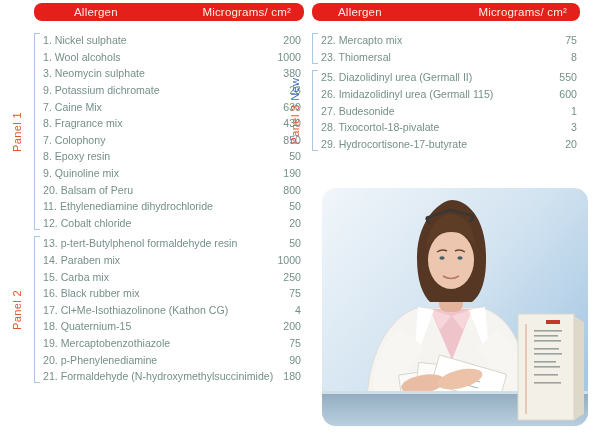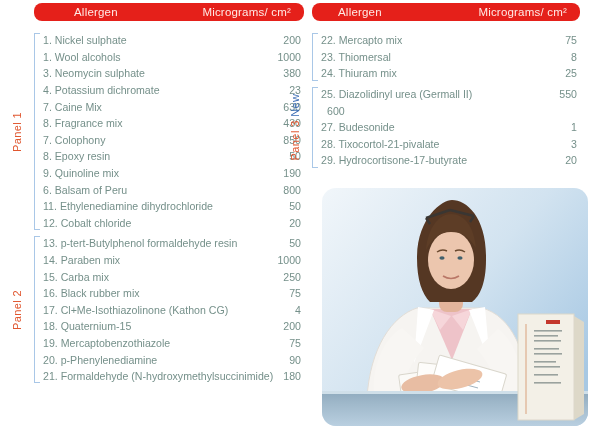--- a/index.html
+++ b/index.html
@@ -65,21 +65,21 @@
           </div>
           <div class="row">
             <span class="lbl">1. Wool alcohols</span>
             <span class="val">1000</span>
           </div>
           <div class="row">
             <span class="lbl">3. Neomycin sulphate</span>
             <span class="val">380</span>
           </div>
           <div class="row">
-            <span class="lbl">4. Potassium dichromate</span>
+            <span class="lbl">9. Potassium dichromate</span>
             <span class="val">23</span>
           </div>
           <div class="row">
             <span class="lbl">7. Caine Mix</span>
             <span class="val">630</span>
           </div>
           <div class="row">
             <span class="lbl">8. Fragrance mix</span>
             <span class="val">430</span>
           </div>
@@ -89,21 +89,21 @@
           </div>
           <div class="row">
             <span class="lbl">8. Epoxy resin</span>
             <span class="val">50</span>
           </div>
           <div class="row">
             <span class="lbl">9. Quinoline mix</span>
             <span class="val">190</span>
           </div>
           <div class="row">
-            <span class="lbl">6. Balsam of Peru</span>
+            <span class="lbl">20. Balsam of Peru</span>
             <span class="val">800</span>
           </div>
           <div class="row">
             <span class="lbl">11. Ethylenediamine dihydrochloride</span>
             <span class="val">50</span>
           </div>
           <div class="row">
             <span class="lbl">12. Cobalt chloride</span>
             <span class="val">20</span>
           </div>
@@ -160,41 +160,38 @@
         <div class="panel-group">
           <div class="bracket"></div>
           <div class="row">
             <span class="lbl">22. Mercapto mix</span>
             <span class="val">75</span>
           </div>
           <div class="row">
             <span class="lbl">23. Thiomersal</span>
             <span class="val">8</span>
           </div>
-          <div class="row">
-            <span class="lbl">24. Thiuram mix</span>
-            <span class="val">25</span>
-          </div>
         </div>
         <div class="panel-group">
           <div class="bracket"></div>
           <div class="panel-label">Panel 3&nbsp;<span class="suffix">New</span></div>
           <div class="row">
             <span class="lbl">25. Diazolidinyl urea (Germall II)</span>
             <span class="val">550</span>
           </div>
           <div class="row">
+            <span class="lbl">26. Imidazolidinyl urea (Germall 115)</span>
             <span class="val">600</span>
           </div>
           <div class="row">
             <span class="lbl">27. Budesonide</span>
             <span class="val">1</span>
           </div>
           <div class="row">
-            <span class="lbl">28. Tixocortol-21-pivalate</span>
+            <span class="lbl">28. Tixocortol-18-pivalate</span>
             <span class="val">3</span>
           </div>
           <div class="row">
             <span class="lbl">29. Hydrocortisone-17-butyrate</span>
             <span class="val">20</span>
           </div>
         </div>
       </div>
   </div>
 

